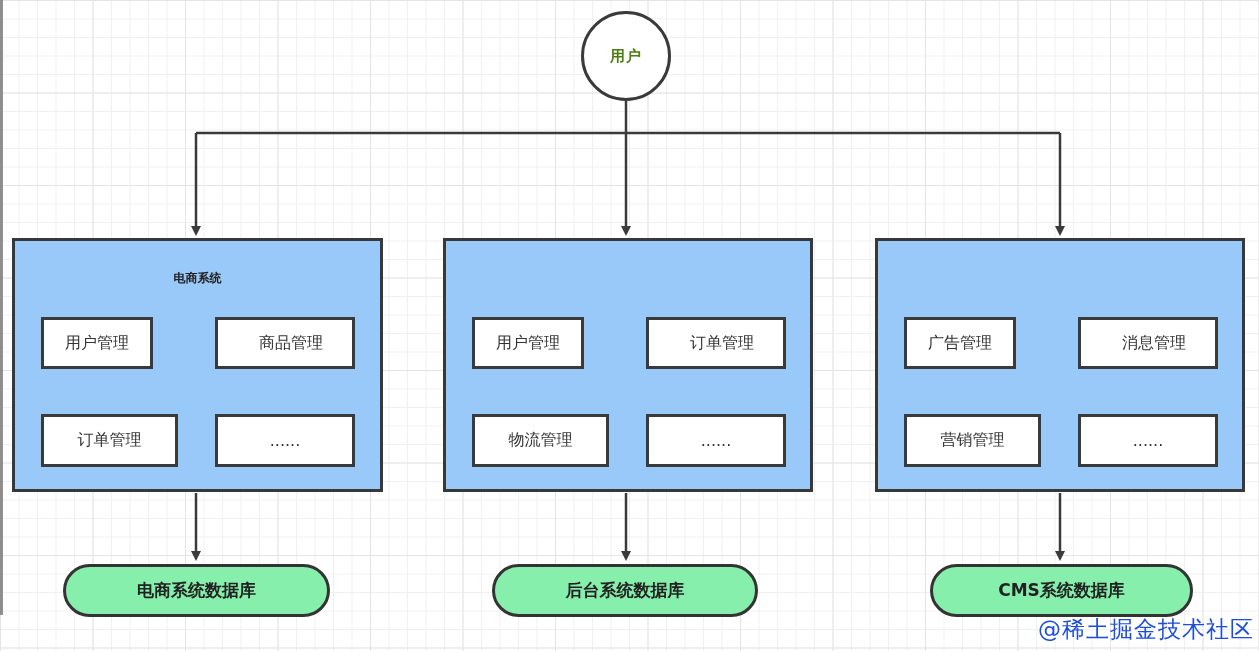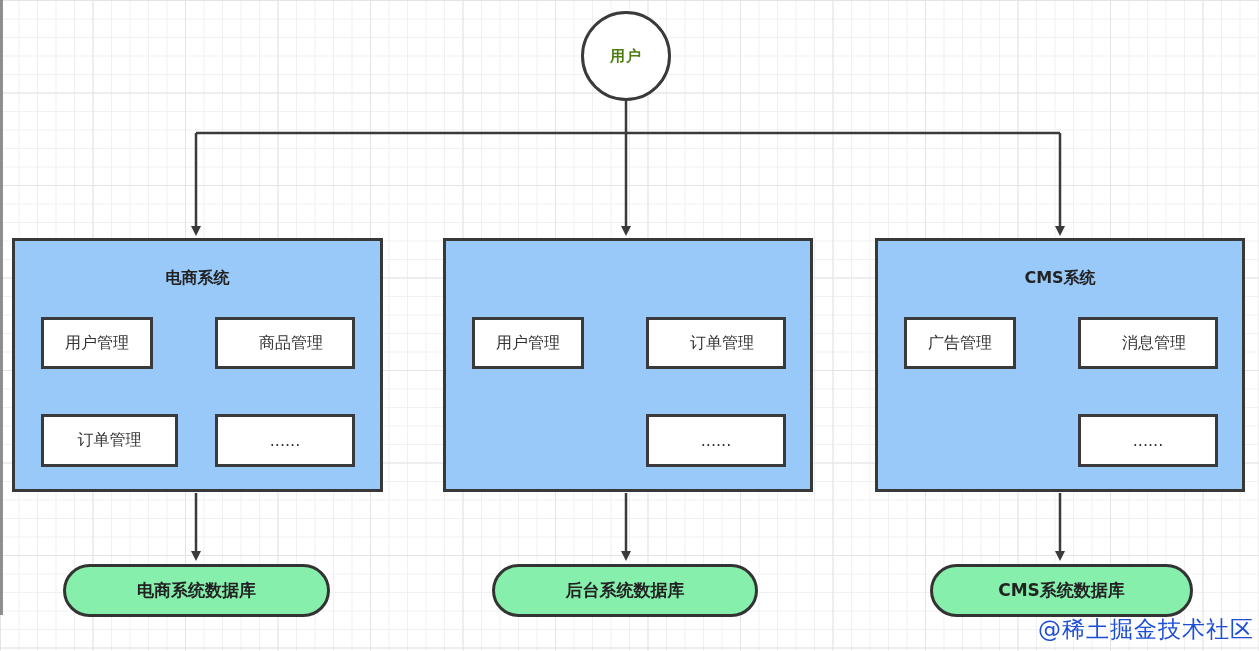--- a/index.html
+++ b/index.html
@@ -32,21 +32,21 @@
     position: absolute; top: 238px; height: 254px;
     background: #98c9f8; border: 3px solid #383838;
   }
   .sys.s1 { left: 12px;  width: 371px; }
   .sys.s2 { left: 443px; width: 370px; }
   .sys.s3 { left: 875px; width: 370px; }
 
   .sys-title {
     position: absolute; left: 0; top: 0; width: 100%; height: 74px;
     display: flex; align-items: center; justify-content: center;
-    font-size: 16px; font-weight: bold; color: #222;
+    font-size: 12px; font-weight: bold; color: #222;
   }
 
   .module {
     position: absolute; background: #ffffff; border: 3px solid #3a3a3a;
     display: flex; align-items: center; justify-content: center;
     font-size: 16px; color: #333;
   }
   .module.m0 { left: 26px;  top: 76px;  width: 112px; height: 52px; }
   .module.m1 { left: 200px; top: 76px;  width: 140px; height: 52px; padding-left: 12px; }
   .module.m2 { left: 26px;  top: 173px; width: 137px; height: 53px; }
@@ -100,27 +100,28 @@
   <div class="sys-title">电商系统</div>
   <div class="module m0">用户管理</div>
   <div class="module m1">商品管理</div>
   <div class="module m2">订单管理</div>
   <div class="module m3">......</div>
 </div>
 
 <div class="sys s2">
   <div class="module m0">用户管理</div>
   <div class="module m1">订单管理</div>
+  <div class="module m2">物流管理</div>
   <div class="module m3">......</div>
 </div>
 
 <div class="sys s3">
-  <div class="sys-title">CMS系统</div>
   <div class="module m1">消息管理</div>
   <div class="module m0">广告管理</div>
+  <div class="module m2">营销管理</div>
   <div class="module m3">......</div>
 </div>
 
 <div class="db d1">电商系统数据库</div>
 <div class="db d2">后台系统数据库</div>
 <div class="db d3">CMS系统数据库</div>
 
 <div class="watermark">@稀土掘金技术社区</div>
 
 </body></html>

